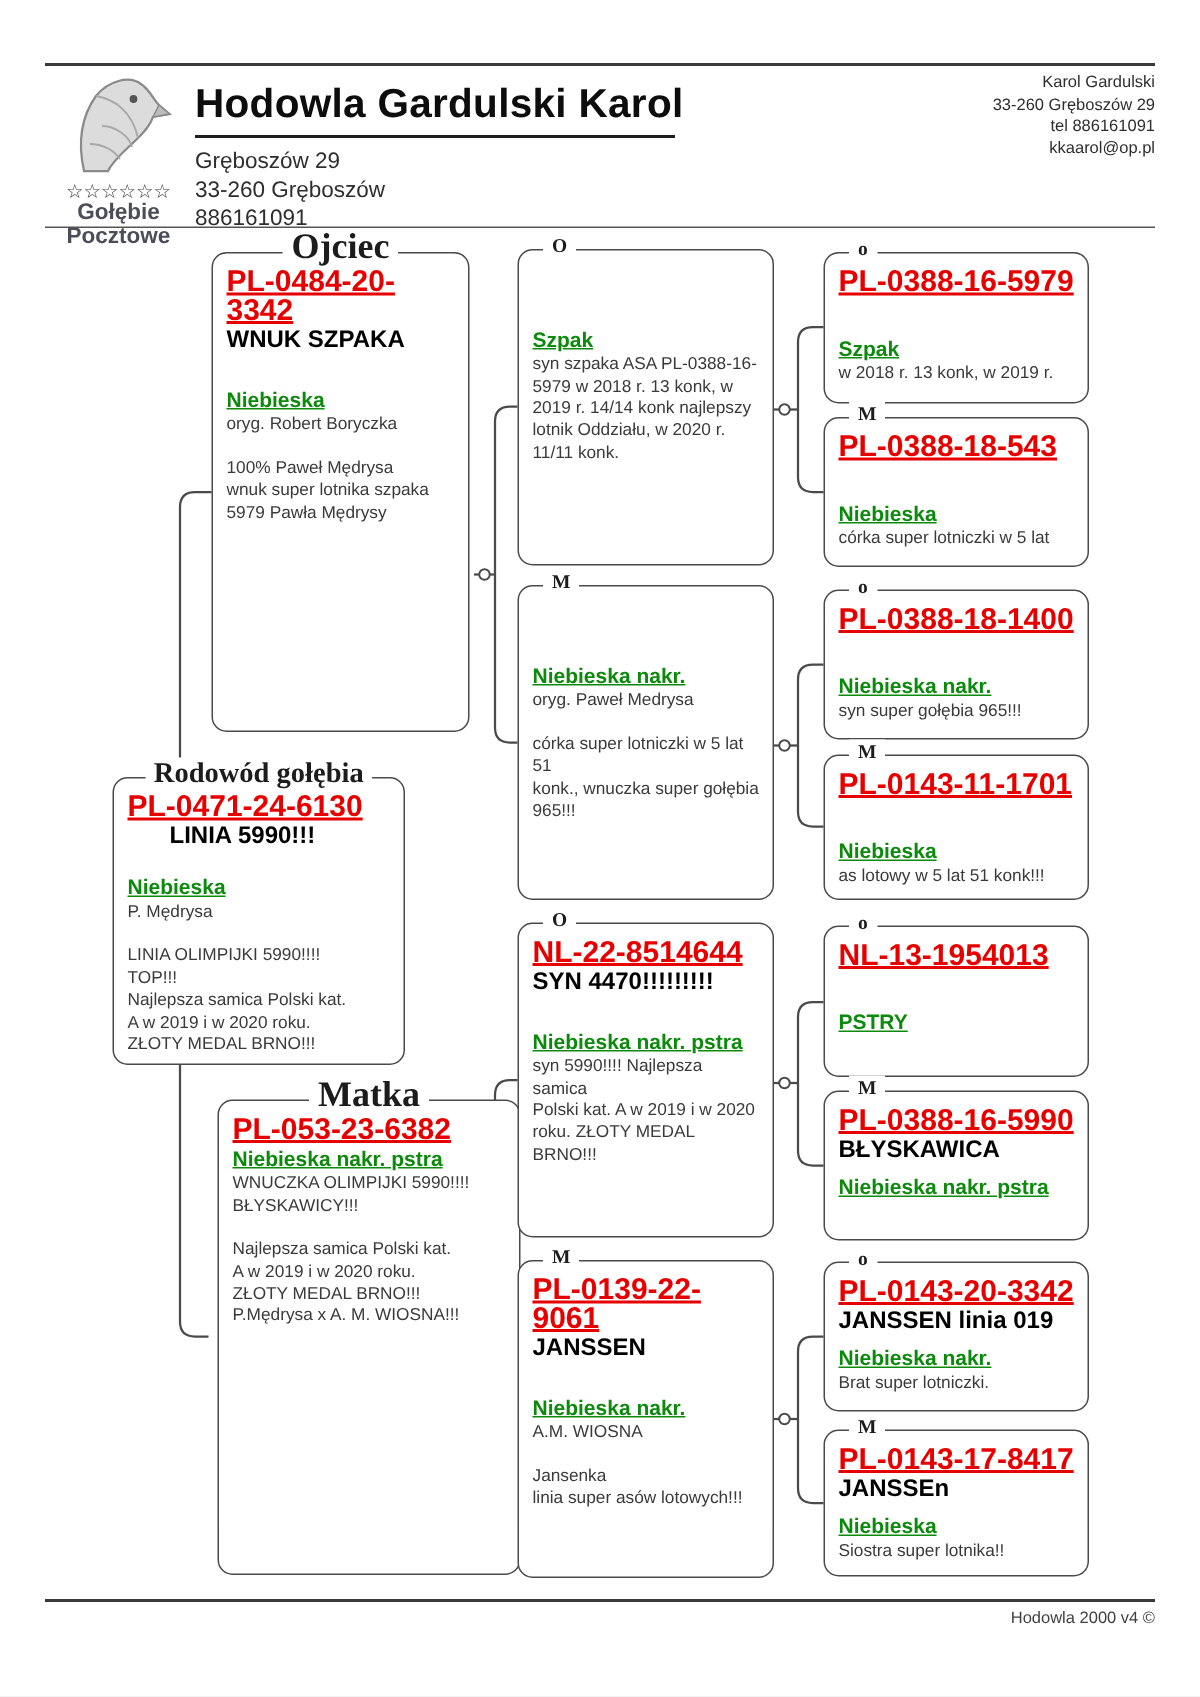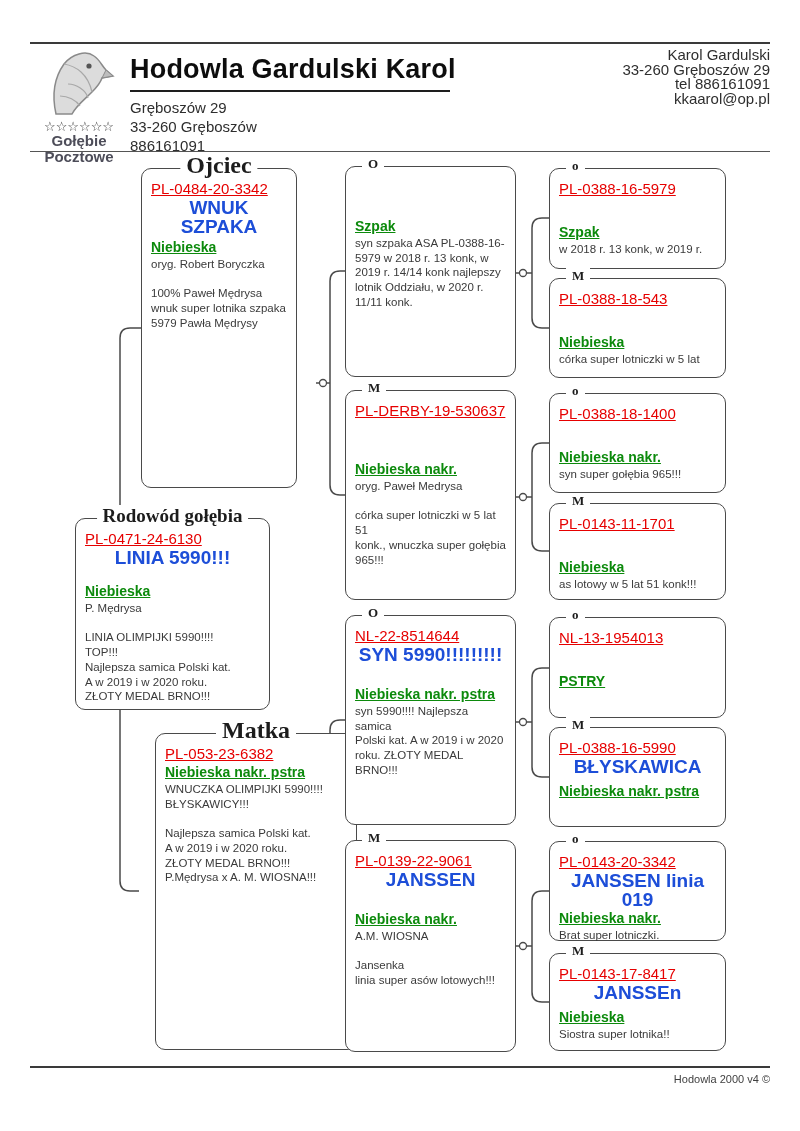--- a/index.html
+++ b/index.html
@@ -10,42 +10,42 @@
   }
   .rule { position:absolute; background:#3a3a3a; }
 
   
   .logo { position:absolute; left:34px; top:50px; width:90px; text-align:center; }
   .logo .stars { font-size:13px; color:#3a3a3a; letter-spacing:0px; line-height:13px; }
   .logo .logo-txt { font-size:15px; font-weight:bold; color:#4d4d59; line-height:16px; }
   .hdr-title { position:absolute; left:130px; top:54px; font-size:27px; font-weight:bold; color:#0d0d0d; letter-spacing:0.2px;text-align:right; }
   .hdr-title-rule { position:absolute; left:130px; top:90px; width:320px; height:2px; background:#1e1e1e; }
   .hdr-address { position:absolute; left:130px; top:98px; font-size:15px; line-height:19px; color:#2e2e2e; }
-  .hdr-contact { position:absolute; right:30px; top:48px; text-align:right; font-size:15px; line-height:14.5px; color:#2e2e2e; }
+  .hdr-contact { position:absolute; right:30px; top:48px; text-align:right; font-size:11px; line-height:14.5px; color:#2e2e2e; }
 
   
   .lines { position:absolute; left:0; top:0; z-index:1; }
 
   
   .pbox {
     position:absolute; z-index:2; background:#fff;
     border:1.6px solid #4a4a4a; border-radius:10px;
     padding:10px 9px 6px 9px; box-sizing:border-box;
   }
   .legend {
     position:absolute; background:#fff; padding:0 6px; color:#1c1c1c;
     font-family:"Liberation Serif", serif; font-weight:bold; white-space:nowrap;
   }
   .legend-xl { top:-17px; left:50%; transform:translateX(-50%); font-size:24px; }
   .legend-lg { top:-14px; left:50%; transform:translateX(-50%); font-size:19px; }
   .legend-sm { top:-11px; left:16px; font-size:13px; }
-  .ring  { color:#e60000; font-weight:normal; font-size:15px; text-decoration:underline; line-height:19px; }
-  .name  { color:#1d4ed8; font-weight:bold; font-size:19px; line-height:19px;text-align:center; }
+  .ring  { color:#e60000; font-weight:bold; font-size:20px; text-decoration:underline; line-height:19px; }
+  .name  { color:#000000; font-weight:bold; font-size:16px; line-height:19px; }
   .big .name   { min-height:40px; }
-  .subj .name  { min-height:34px; }
+  .subj .name  { min-height:34px;margin-left:28px; }
   .small .name { min-height:25px; }
   .breed { color:#0c8a0c; font-weight:bold; font-size:14px; text-decoration:underline; line-height:18px; }
   .info  { color:#3a3a3a; font-size:11.5px; line-height:14.7px; white-space:pre-line; overflow-wrap:break-word; margin-top:1px; }
 
   
   .footer-credit { position:absolute; right:30px; top:1073px; font-size:11px; color:#3f3f3f; }
 </style>
 </head>
 <body>
 
@@ -122,33 +122,33 @@
     <div class="breed">Niebieska</div>
     <div class="info">P. Mędrysa
 
 LINIA OLIMPIJKI 5990!!!!
 TOP!!!
  Najlepsza samica Polski kat.
 A w 2019 i w 2020 roku.
 ZŁOTY MEDAL BRNO!!!</div>
   </div>
 
-  <div class="pbox big" style="left:141px;top:168px;width:156px;height:320px">
+  <div class="pbox big" style="left:141px;top:168px;width:172px;height:320px">
     <span class="legend legend-xl">Ojciec</span>
     <div class="ring">PL-0484-20-3342</div>
     <div class="name">WNUK SZPAKA</div>
     <div class="breed">Niebieska</div>
     <div class="info">oryg. Robert Boryczka
 
 100% Paweł Mędrysa
 wnuk super lotnika szpaka
 5979 Pawła Mędrysy</div>
   </div>
 
-  <div class="pbox big" style="left:155px;top:733px;width:202px;height:317px">
+  <div class="pbox big" style="left:145px;top:733px;width:202px;height:317px">
     <span class="legend legend-xl">Matka</span>
     <div class="ring">PL-053-23-6382</div>
     <div class="breed">Niebieska nakr. pstra</div>
     <div class="info">WNUCZKA OLIMPIJKI 5990!!!!
 BŁYSKAWICY!!!
 
  Najlepsza samica Polski kat.
 A w 2019 i w 2020 roku.
 ZŁOTY MEDAL BRNO!!!
 P.Mędrysa  x A. M. WIOSNA!!!</div>
@@ -160,34 +160,33 @@
     <div class="breed">Szpak</div>
     <div class="info">syn szpaka ASA PL-0388-16-
 5979 w 2018 r. 13 konk, w
 2019 r. 14/14 konk najlepszy
 lotnik Oddziału, w 2020 r.
 11/11 konk.</div>
   </div>
 
   <div class="pbox big" style="left:345px;top:390px;width:171px;height:210px">
     <span class="legend legend-sm">M</span>
-    <div class="ring">PL-DERBY-19-530637</div>
     <div class="name"></div>
     <div class="breed">Niebieska nakr.</div>
     <div class="info">oryg. Paweł Medrysa
 
 córka super lotniczki w 5 lat 51
 konk., wnuczka super gołębia
 965!!!</div>
   </div>
 
   <div class="pbox big" style="left:345px;top:615px;width:171px;height:210px">
     <span class="legend legend-sm">O</span>
     <div class="ring">NL-22-8514644</div>
-    <div class="name">SYN 5990!!!!!!!!!</div>
+    <div class="name">SYN 4470!!!!!!!!!</div>
     <div class="breed">Niebieska nakr. pstra</div>
     <div class="info">syn 5990!!!! Najlepsza samica
 Polski kat. A w 2019 i w 2020
 roku. ZŁOTY MEDAL BRNO!!!</div>
   </div>
 
   <div class="pbox big" style="left:345px;top:840px;width:171px;height:212px">
     <span class="legend legend-sm">M</span>
     <div class="ring">PL-0139-22-9061</div>
     <div class="name">JANSSEN</div>

